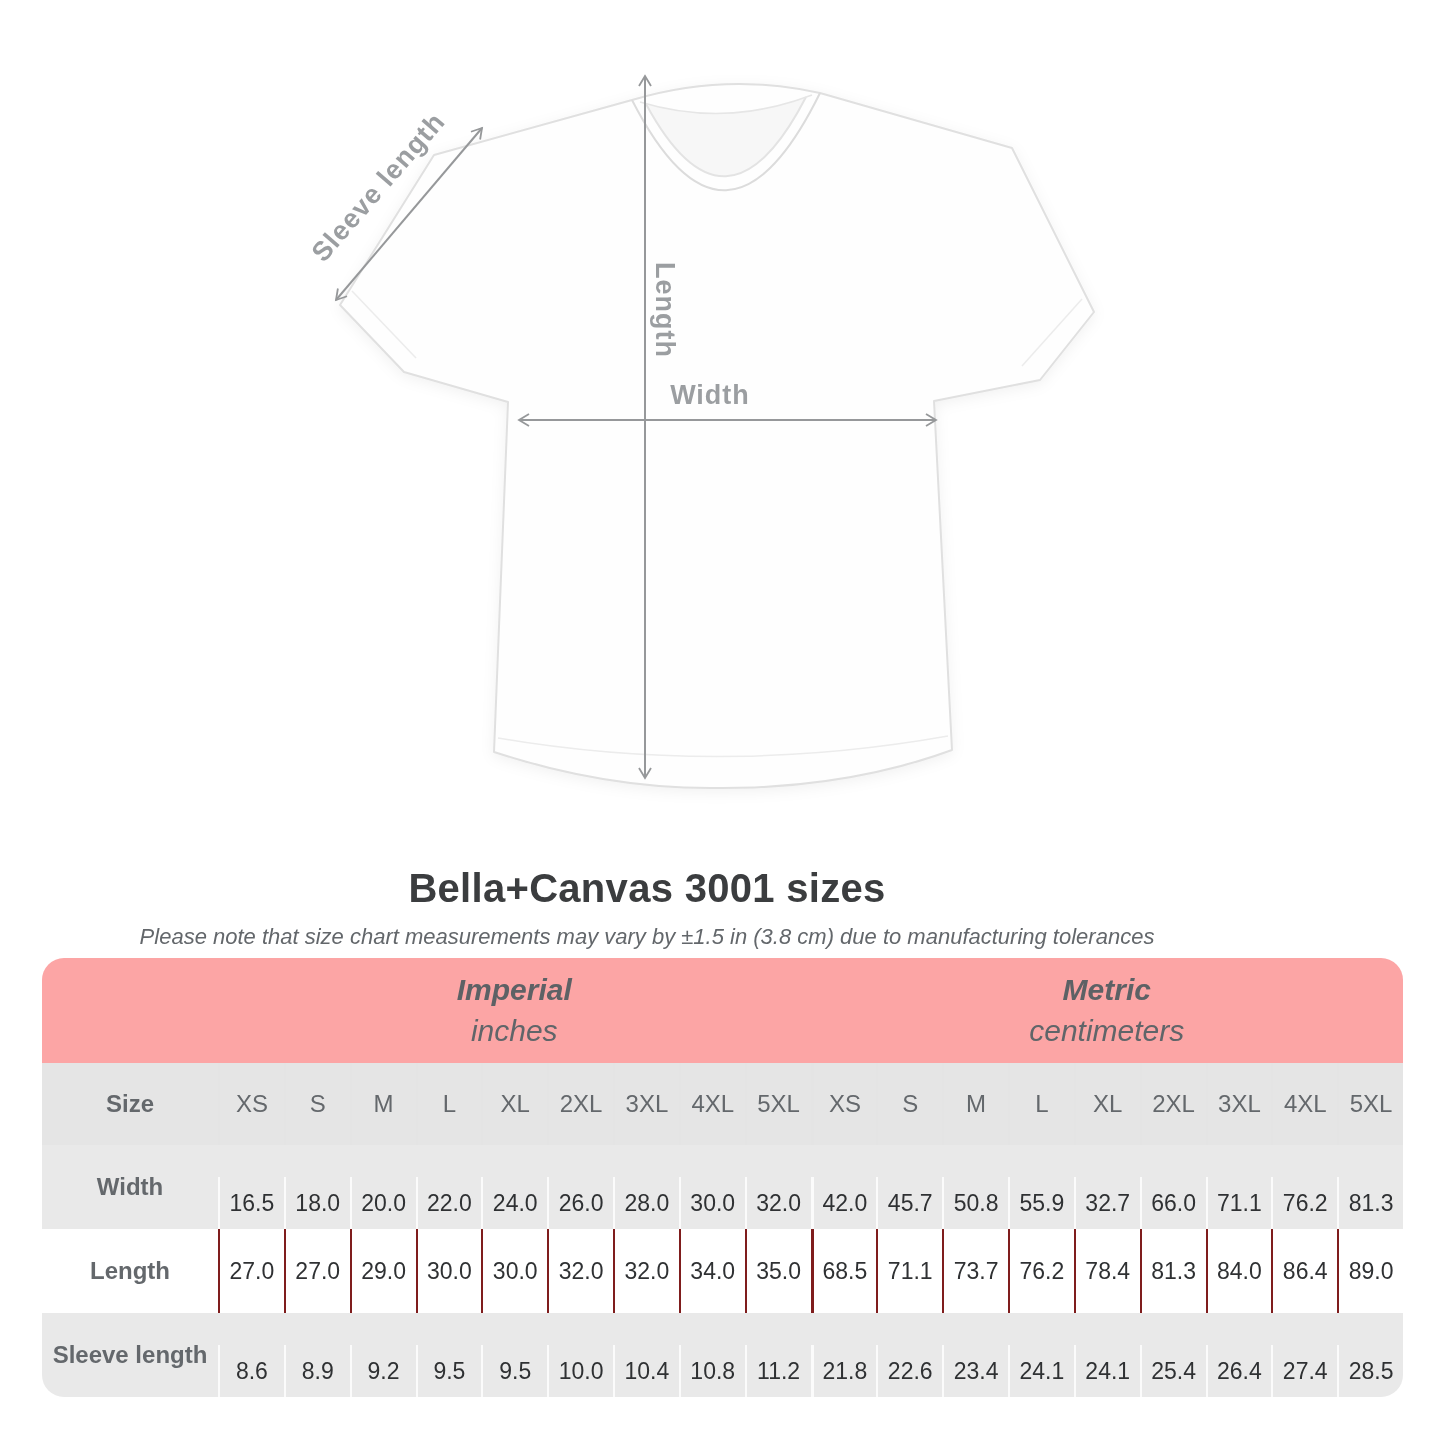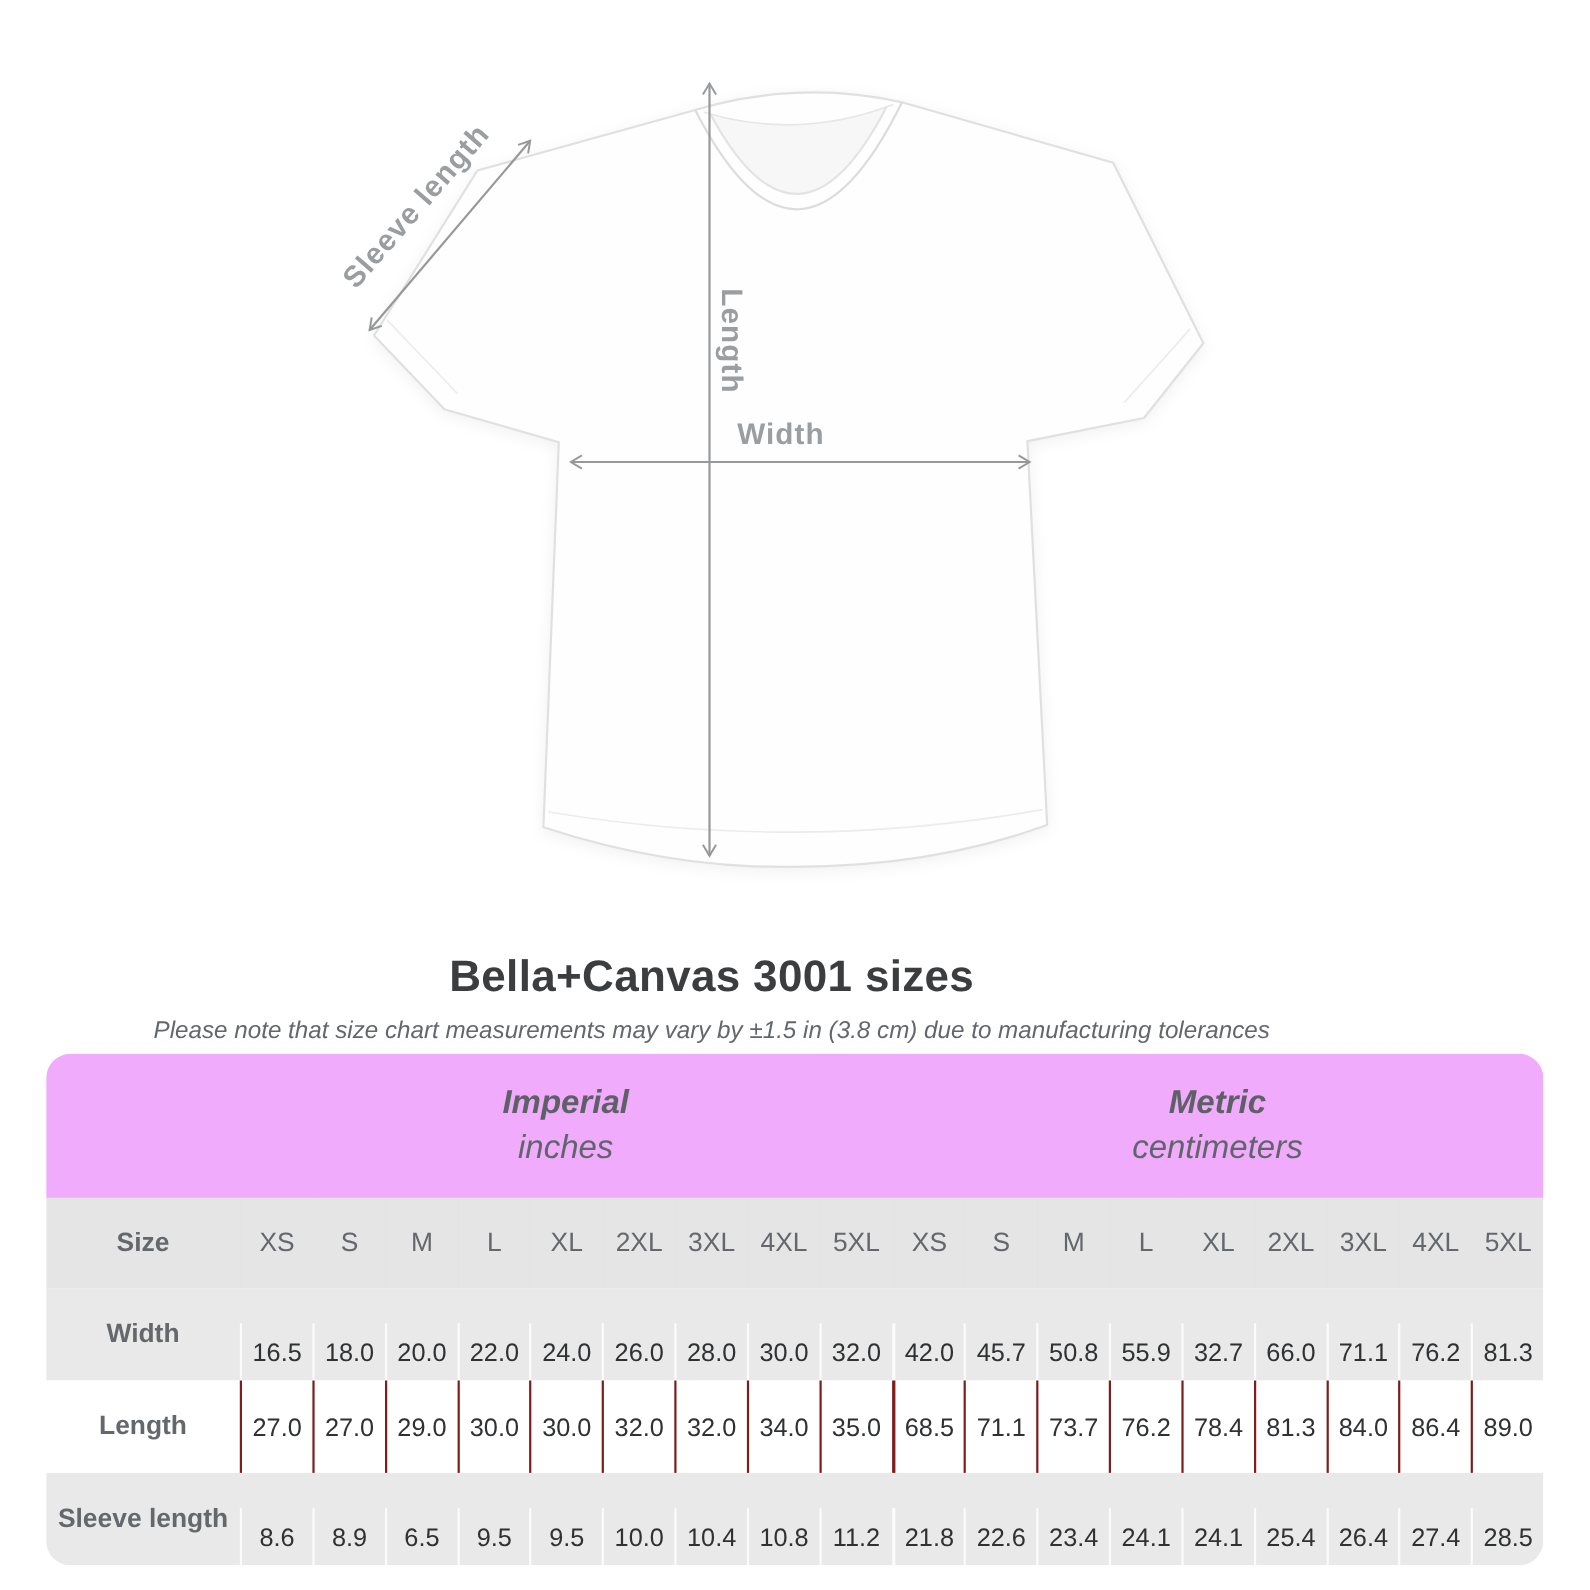--- a/index.html
+++ b/index.html
@@ -21,21 +21,21 @@
   }
   .caption .note{
     margin:13px 0 0;font-size:22px;font-style:italic;color:#63676b;
   }
   
   .size-table{
     position:absolute;top:958px;left:42px;width:1361px;
     border-radius:22px;overflow:hidden;
   }
   .row{display:grid;grid-template-columns:176px repeat(18,1fr);}
-  .row.group{height:131px;background:#f0abfc;}
+  .row.group{height:105px;background:#fca5a5;}
   .row.head{height:82px;background:#e5e5e5;}
   .row.data{height:84px;}
   .row.stripe{background:#e9e9e9;}
   .row.plain{background:#ffffff;}
   .unit{grid-column:2 / span 9;display:flex;flex-direction:column;
         align-items:center;justify-content:center;gap:7px;}
   .unit.metric{grid-column:11 / span 9;}
   .u-label{font-size:30px;font-weight:bold;font-style:italic;color:#5d6165;}
   .u-sub{font-size:30px;font-style:italic;color:#606569;}
   .c{display:flex;align-items:center;justify-content:center;}
@@ -166,21 +166,21 @@
     <div class="c v">81.3</div>
     <div class="c v">84.0</div>
     <div class="c v">86.4</div>
     <div class="c v">89.0</div>
   </div>
 
   <div class="row data stripe">
     <div class="c rl">Sleeve length</div>
     <div class="c v">8.6</div>
     <div class="c v">8.9</div>
-    <div class="c v">6.5</div>
+    <div class="c v">9.2</div>
     <div class="c v">9.5</div>
     <div class="c v">9.5</div>
     <div class="c v">10.0</div>
     <div class="c v">10.4</div>
     <div class="c v">10.8</div>
     <div class="c v">11.2</div>
     <div class="c v mstart">21.8</div>
     <div class="c v">22.6</div>
     <div class="c v">23.4</div>
     <div class="c v">24.1</div>

